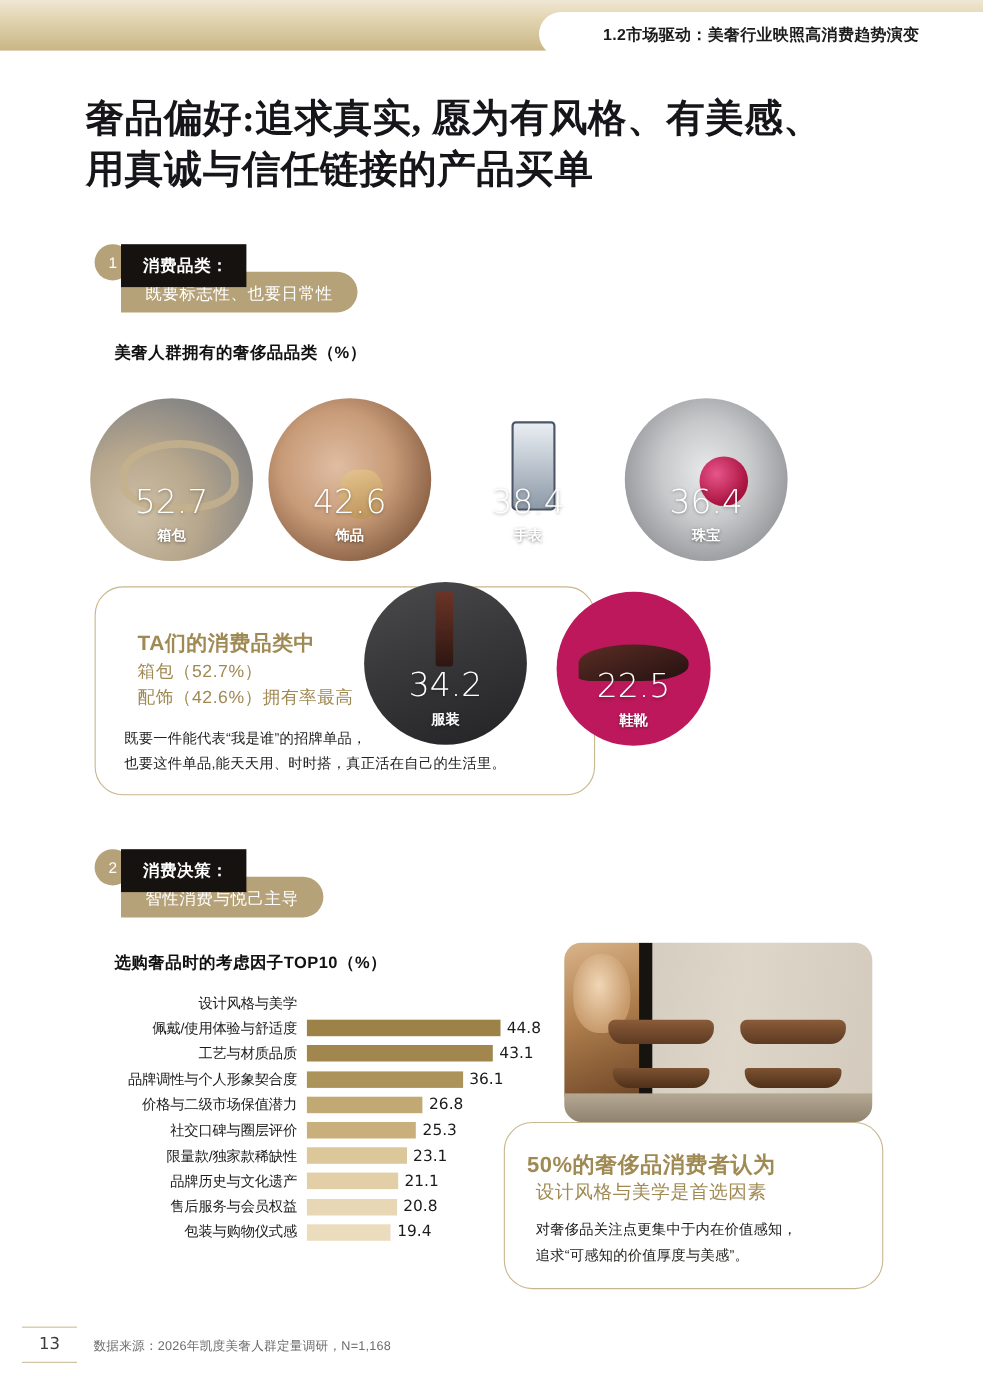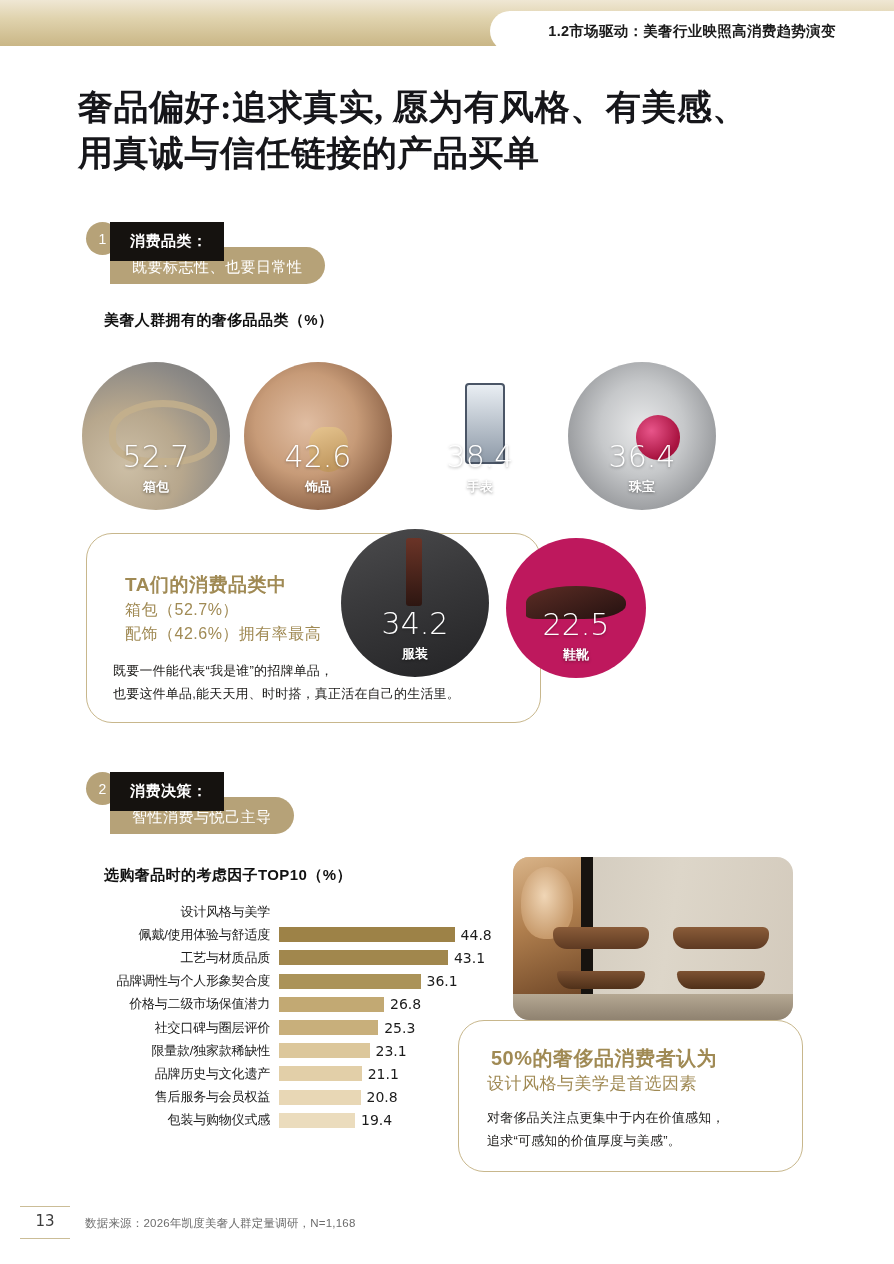--- a/index.html
+++ b/index.html
@@ -206,21 +206,21 @@
   </div>
 
   <div class="callout" style="left:86px; top:533px; width:455px; height:190px;">
     <div class="callout-title" style="position:absolute; left:38px; top:38px;">TA们的消费品类中</div>
     <div class="callout-line" style="position:absolute; left:38px; top:66px;">箱包（52.7%）</div>
     <div class="callout-line" style="position:absolute; left:38px; top:90px;">配饰（42.6%）拥有率最高</div>
     <div class="callout-body" style="position:absolute; left:26px; top:149px;">也要这件单品,能天天用、时时搭，真正活在自己的生活里。</div>
     <div class="callout-body" style="position:absolute; left:26px; top:126px;">既要一件能代表“我是谁”的招牌单品，</div>
   </div>
 
-  <div class="bubble ph-cloth" style="left:341px; top:529px; width:148px; height:148px;">
+  <div class="bubble ph-cloth" style="left:331px; top:529px; width:148px; height:148px;">
     <div class="val">34.2</div>
     <div class="lab">服装</div>
   </div>
   <div class="bubble ph-shoe" style="left:506px; top:538px; width:140px; height:140px;">
     <div class="val">22.5</div>
     <div class="lab">鞋靴</div>
   </div>
 
   <div class="badge-wrap" style="left:86px; top:772px; width:300px; height:64px;">
     <div class="badge-circle">2</div>
@@ -303,21 +303,21 @@
 
   <div class="photo-panel">
     <div class="pp-art"></div>
     <div class="pp-frame"></div>
     <div class="pp-chair1"></div>
     <div class="pp-chair2"></div>
     <div class="pp-floor"></div>
   </div>
 
   <div class="callout" style="left:458px; top:1020px; width:345px; height:152px;">
-    <div class="callout-title" style="position:absolute; left:32px; top:24px; font-size:20px;">50%的奢侈品消费者认为</div>
+    <div class="callout-title" style="position:absolute; left:20px; top:24px; font-size:20px;">50%的奢侈品消费者认为</div>
     <div class="callout-line" style="position:absolute; left:28px; top:51px; font-size:17px;">设计风格与美学是首选因素</div>
     <div class="callout-body" style="position:absolute; left:28px; top:86px;">对奢侈品关注点更集中于内在价值感知，</div>
     <div class="callout-body" style="position:absolute; left:28px; top:109px;">追求“可感知的价值厚度与美感”。</div>
   </div>
 
   <div class="foot-rule" style="top:1206px;"></div>
   <div class="page-num">13</div>
   <div class="foot-rule" style="top:1238px;"></div>
   <div class="foot-src">数据来源：2026年凯度美奢人群定量调研，N=1,168</div>
 

